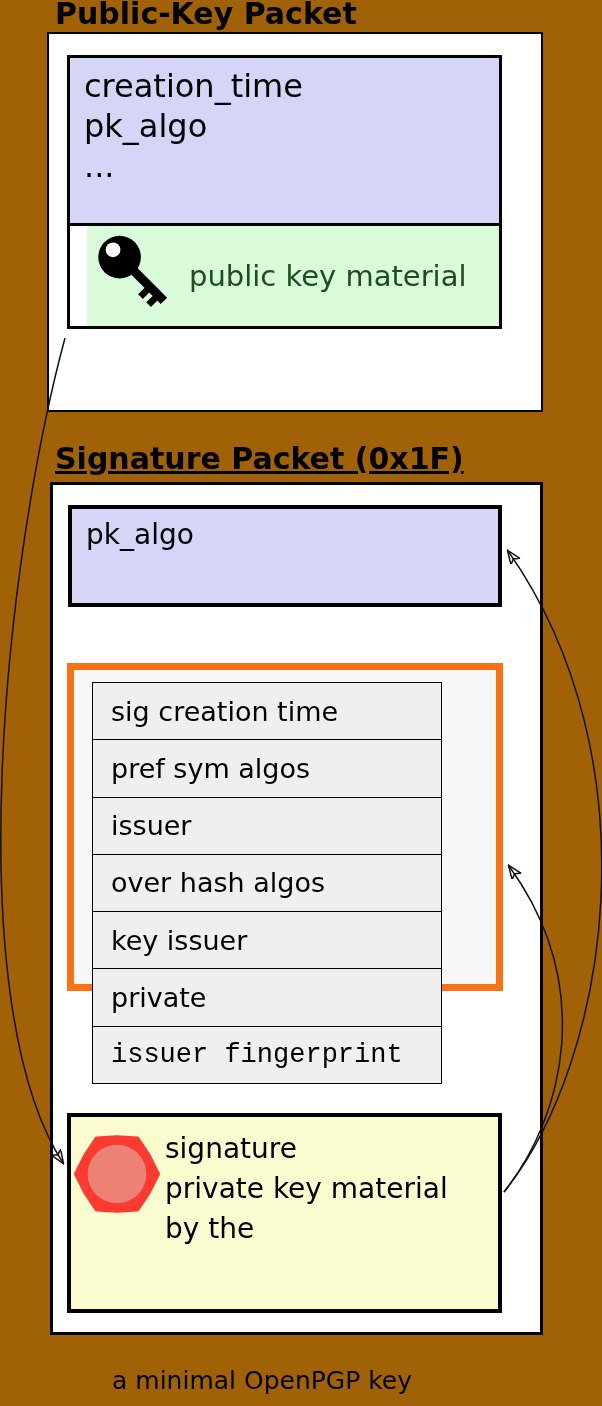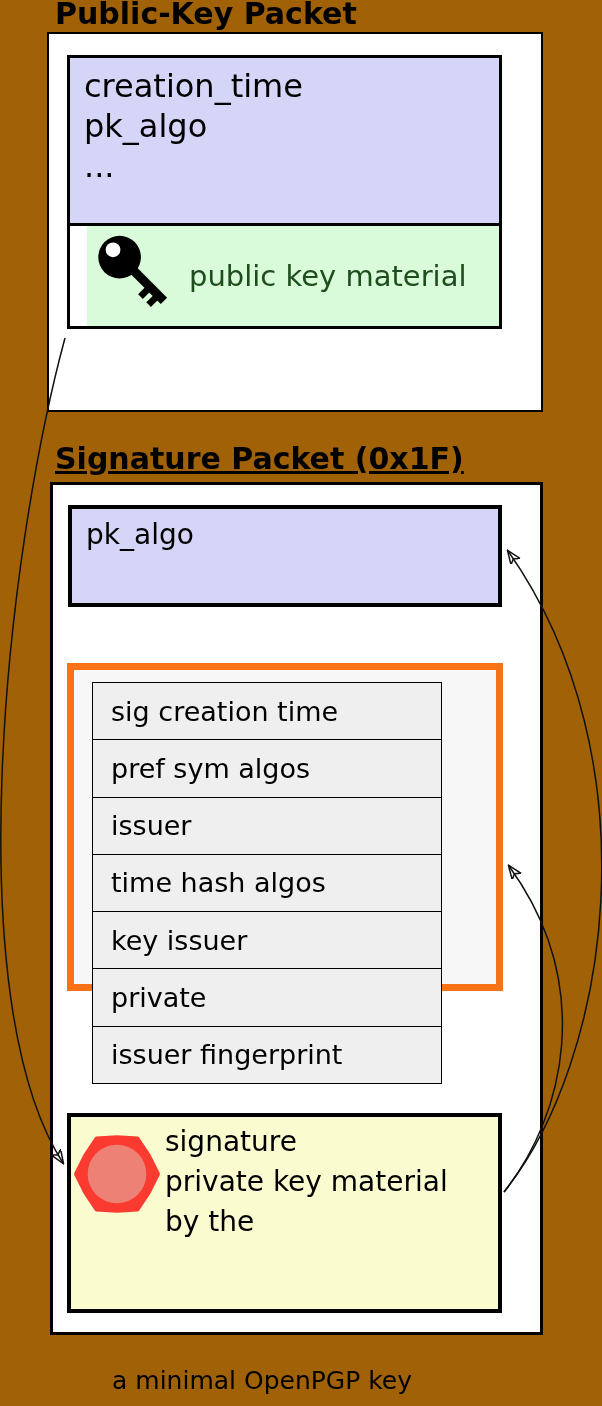--- a/index.html
+++ b/index.html
@@ -22,24 +22,24 @@
   
   #sig-title{left:55px;top:442px;text-decoration:underline;}
   #sig-box{left:50px;top:482px;width:493px;height:853px;border:3px solid #000;background:#fff;box-sizing:border-box;}
   #sig-algo{left:68px;top:505px;width:434px;height:102px;border:4px solid #000;background:var(--field-fill);box-sizing:border-box;
             padding:6px 0 0 14px;font-size:28px;line-height:40px;}
   #hashed-label{left:68px;top:626px;font-size:28px;line-height:34px;}
   #hashed-box{left:67px;top:663px;width:436px;height:328px;border:7px solid #f97316;background:var(--hashed-area-fill);box-sizing:border-box;}
   #subpacket-table{position:absolute;left:18px;top:12px;width:350px;height:402px;border:1px solid #000;box-sizing:border-box;
                    display:flex;flex-direction:column;}
   .subpacket-row{flex:1;background:var(--subpacket-fill);display:flex;align-items:center;padding-left:18px;font-size:27px;border-bottom:1px solid #000;}
-  .subpacket-row:last-child{border-bottom:none;}
+  .subpacket-row:last-child{border-bottom:none;font-family:Liberation Mono, monospace;}
   #sig-yellow{left:67px;top:1113px;width:435px;height:200px;border:4px solid #000;background:var(--signature-fill);box-sizing:border-box;}
   #seal-icon{position:absolute;left:2px;top:13px;width:88px;height:88px;}
-  #sig-text{position:absolute;left:94px;top:5px;font-size:28px;line-height:40px;}
+  #sig-text{position:absolute;left:94px;top:12px;font-size:28px;line-height:40px;}
 
   
   #caption{left:0;top:1366px;width:524px;text-align:center;font-size:25px;}
 
   
   #arrows{position:absolute;left:0;top:0;width:602px;height:1406px;pointer-events:none;}
   #arrows path{fill:none;stroke:#111;stroke-width:1.5;}
 </style>
 </head>
 <body>
@@ -79,21 +79,21 @@
   <div class="abs" id="sig-algo">
     <div>pk_algo</div>
   </div>
 
 
   <div class="abs" id="hashed-box">
     <div id="subpacket-table">
       <div class="subpacket-row">sig creation time</div>
       <div class="subpacket-row">pref sym algos</div>
       <div class="subpacket-row">issuer</div>
-      <div class="subpacket-row">time hash algos</div>
+      <div class="subpacket-row">over hash algos</div>
       <div class="subpacket-row">key issuer</div>
       <div class="subpacket-row">private</div>
       <div class="subpacket-row">issuer fingerprint</div>
     </div>
   </div>
 
   <div class="abs" id="sig-yellow">
     <svg id="seal-icon" viewBox="0 0 84 84" aria-hidden="true">
       <polygon points="81,42 72.3,59.5 61.5,75.8 42,77 22.5,75.8 11.7,59.5 3,42 11.7,24.5 22.5,8.2 42,7 61.5,8.2 72.3,24.5" fill="#fb3a30" stroke="#fb3a30" stroke-width="4" stroke-linejoin="round"></polygon>
       <circle cx="42" cy="42" r="28" fill="#ee8175"></circle>

